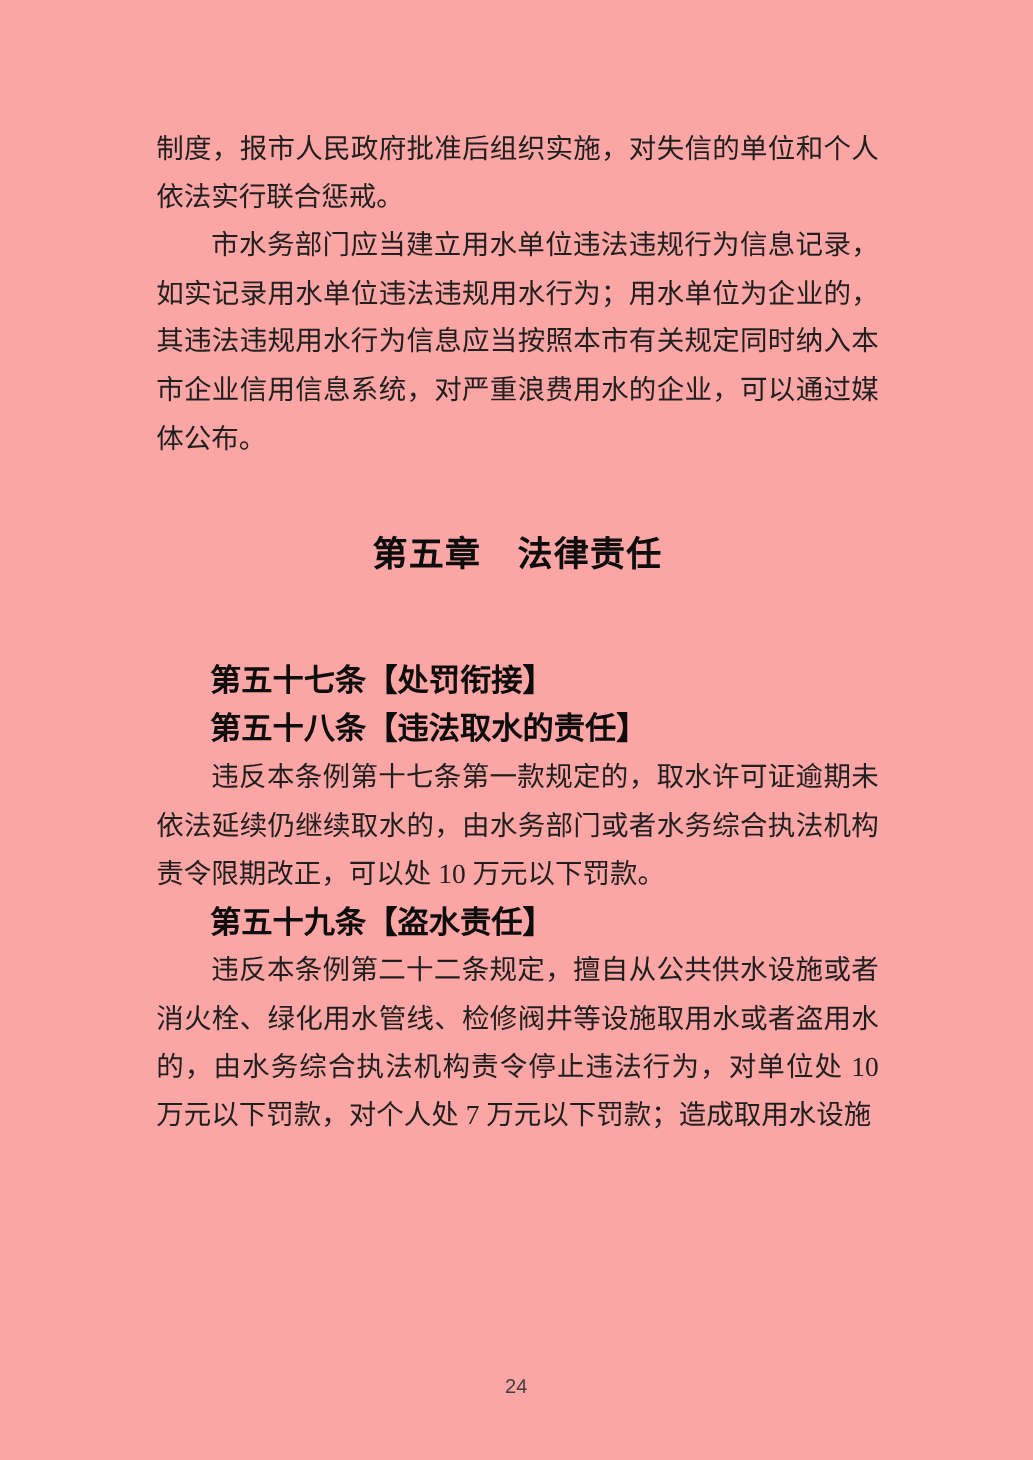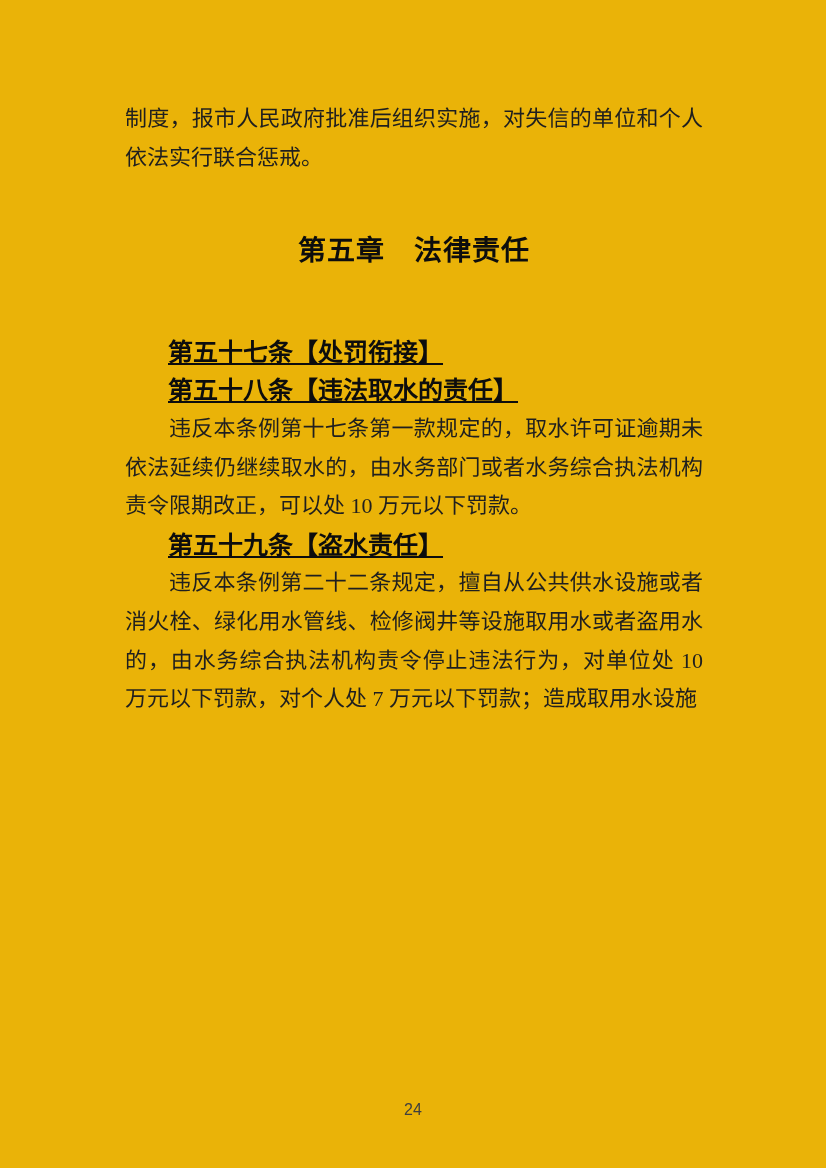--- a/index.html
+++ b/index.html
@@ -4,21 +4,21 @@
 <style>
   html, body {
     margin: 0;
     padding: 0;
     background: #ffffff;
   }
   .page {
     position: relative;
     width: 826px;
     height: 1168px;
-    background: #eab308;
+    background: #fca5a5;
     overflow: hidden;
     font-family: "Liberation Serif", "DejaVu Serif", serif;
     color: #1f1f1f;
   }
   .content {
     position: absolute;
     left: 125px;
     top: 100px;
     width: 578px;
   }
@@ -47,21 +47,20 @@
   }
   .article-heading {
     margin: 0;
     font-family: "Liberation Sans", "DejaVu Sans", sans-serif;
     font-weight: 700;
     font-size: 25px;
     line-height: 38.6px;
     color: #0d0d0d;
     text-indent: 43px;
     text-align: left;
-    text-decoration: underline;
   }
   .article-heading.first {
     margin-top: 62px;
   }
   .article-heading.subsequent {
     margin-top: 0;
   }
   .page-number {
     position: absolute;
     top: 1100px;
@@ -75,20 +74,21 @@
   }
 </style>
 </head>
 <body>
 
 <div class="page">
   <div class="content">
 
     <p class="para no-indent">制度，报市人民政府批准后组织实施，对失信的单位和个人依法实行联合惩戒。</p>
 
+    <p class="para">市水务部门应当建立用水单位违法违规行为信息记录，如实记录用水单位违法违规用水行为；用水单位为企业的，其违法违规用水行为信息应当按照本市有关规定同时纳入本市企业信用信息系统，对严重浪费用水的企业，可以通过媒体公布。</p>
 
     <h1 class="chapter-heading">第五章　法律责任</h1>
 
     <h2 class="article-heading first">第五十七条【处罚衔接】</h2>
 
 
     <h2 class="article-heading subsequent">第五十八条【违法取水的责任】</h2>
 
     <p class="para">违反本条例第十七条第一款规定的，取水许可证逾期未依法延续仍继续取水的，由水务部门或者水务综合执法机构责令限期改正，可以处 10 万元以下罚款。</p>
 

